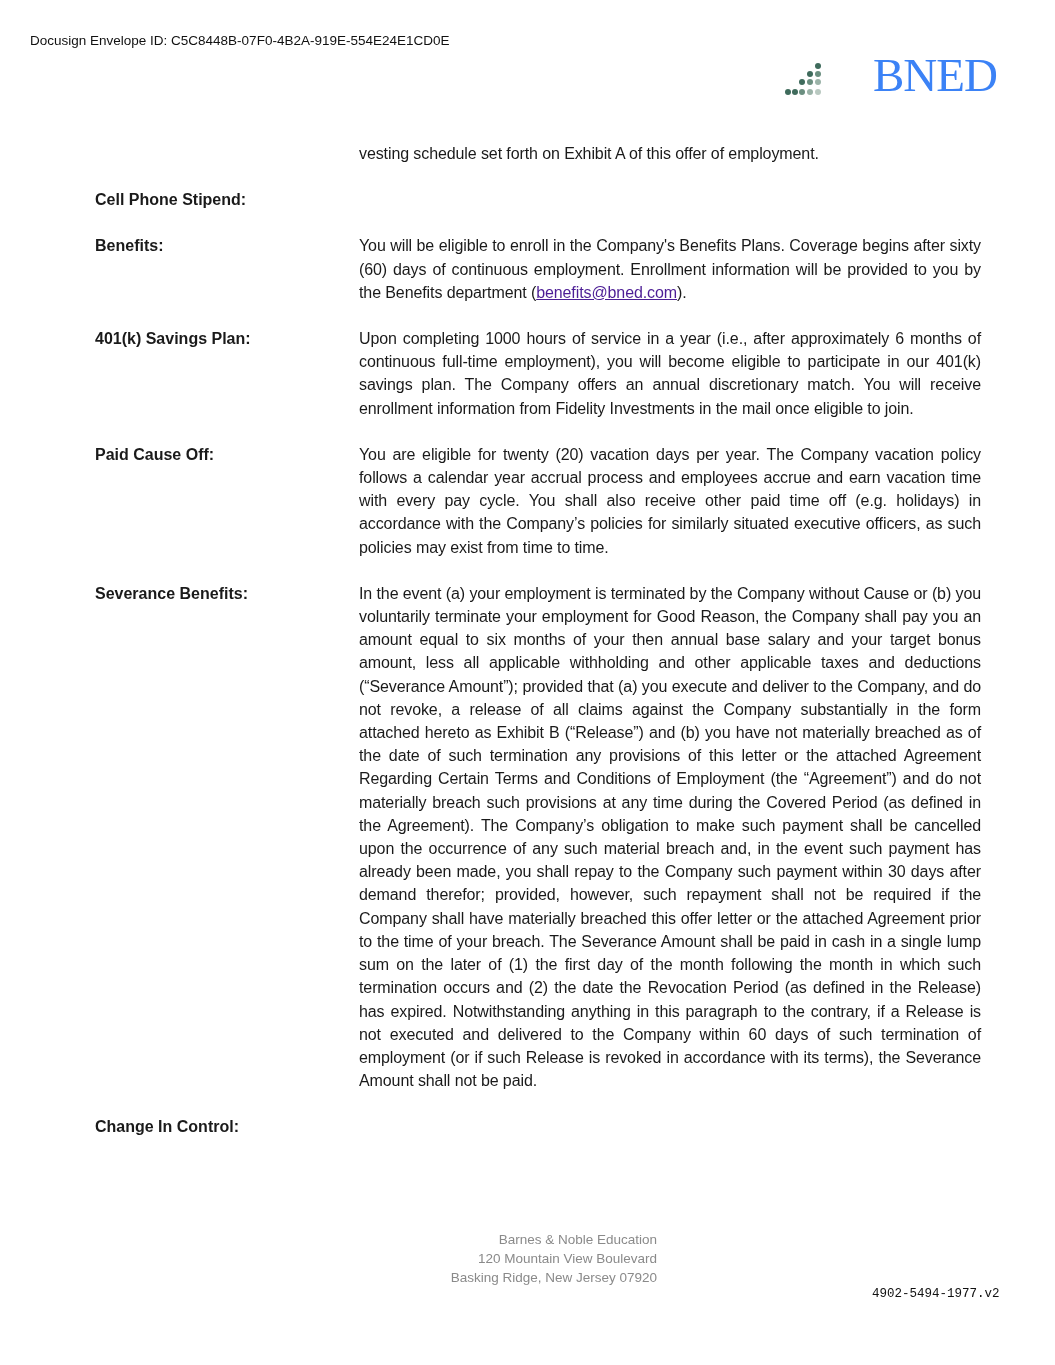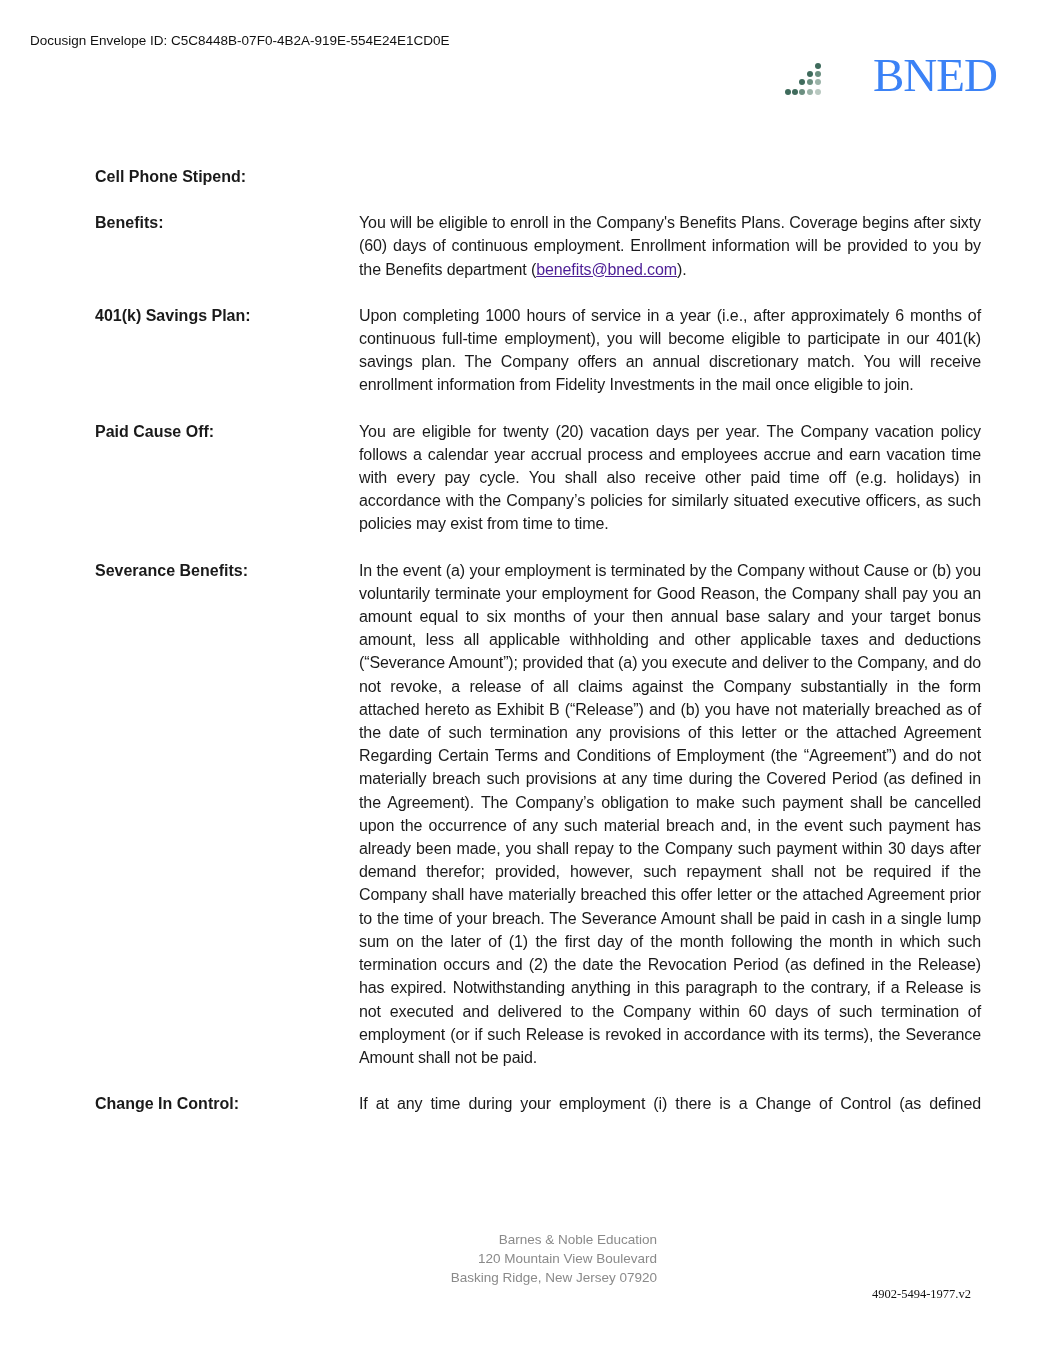--- a/index.html
+++ b/index.html
@@ -8,21 +8,21 @@
   .logo { position: absolute; left: 784px; top: 58px; width: 190px; height: 44px; }
   .logo-dots { position: absolute; left: 0; top: 2px; width: 40px; height: 40px; }
   .logo-text { position: absolute; left: 42px; top: -6px; font-family: "Liberation Serif", serif; font-size: 47px; color: #3b82f6; letter-spacing: -1px; line-height: 1; margin-left: 47px; }
   .content { position: absolute; left: 75px; top: 142px; width: 906px; font-family: "DejaVu Sans", sans-serif; font-size: 15.2px; line-height: 23.2px; }
   .row { display: flex; margin-bottom: 23px; }
   .label { width: 264px; flex: 0 0 264px; font-weight: bold; font-family: "Liberation Sans", sans-serif; font-size: 16px; margin-left: 20px; }
   .text { flex: 1; text-align: justify; font-family: "Liberation Sans", sans-serif; font-size: 16px; letter-spacing: -0.1px; }
   .text a { color: #4c1d95; text-decoration: underline; }
   .footer { position: absolute; left: 0; width: 1055px; top: 1230px; text-align: center; font-family: "Liberation Sans", sans-serif; font-size: 13.5px; line-height: 19px; color: #8a8a8a; }
   .footer .inner { position: absolute; left: 443px; width: 214px; text-align: right; }
-  .docnum { position: absolute; left: 872px; top: 1287px; font-family: Liberation Serif, serif; font-size: 12.5px; color: #111; }
+  .docnum { position: absolute; left: 872px; top: 1287px; font-family: Liberation Mono, monospace; font-size: 12.5px; color: #111; }
 </style>
 </head>
 <body>
 
 <div class="envelope">Docusign Envelope ID: C5C8448B-07F0-4B2A-919E-554E24E1CD0E</div>
 
 <div class="logo">
   <svg class="logo-dots" viewBox="0 0 40 40">
     <g fill="#3f6b5c">
       <circle cx="34" cy="6" r="3"></circle>
@@ -37,20 +37,21 @@
         <circle cx="26" cy="32" r="3" fill="#9bb3a8"></circle>
         <circle cx="34" cy="32" r="3" fill="#b9c9c1"></circle>
     </g>
   </svg>
   <span class="logo-text">BNED</span>
 </div>
 
 <div class="content">
   <div class="row">
     <div class="label"></div>
+    <div class="text">vesting schedule set forth on Exhibit A of this offer of employment.</div>
   </div>
 
   <div class="row">
     <div class="label">Cell Phone Stipend:</div>
   </div>
 
   <div class="row">
     <div class="label">Benefits:</div>
     <div class="text"><span>You will be eligible to enroll in the Company's Benefits Plans. Coverage begins after sixty (60) days of continuous employment. Enrollment information will be provided to you by the Benefits department (</span><a>benefits@bned.com</a><span>).</span></div>
   </div>
@@ -65,21 +66,20 @@
     <div class="text">You are eligible for twenty (20) vacation days per year.  The Company vacation policy follows a calendar year accrual process and employees accrue and earn vacation time with every pay cycle.  You shall also receive other paid time off (e.g. holidays) in accordance with the Company’s policies for similarly situated executive officers, as such policies may exist from time to time.</div>
   </div>
 
   <div class="row">
     <div class="label">Severance Benefits:</div>
     <div class="text">In the event (a) your employment is terminated by the Company without Cause or (b) you voluntarily terminate your employment for Good Reason,  the Company shall pay you an amount equal to six months of your then annual base salary and your target bonus amount, less all applicable withholding and other applicable taxes and deductions (“Severance Amount”); provided that (a) you execute and deliver to the Company, and do not revoke, a release of all claims against the Company substantially in the form attached hereto as Exhibit B (“Release”) and (b) you have not materially breached as of the date of such termination any provisions of this letter or the attached Agreement Regarding Certain Terms and Conditions of Employment (the “Agreement”) and do not materially breach such provisions at any time during the Covered Period (as defined in the Agreement). The Company’s obligation to make such payment shall be cancelled upon the occurrence of any such material breach and, in the event such payment has already been made, you shall repay to the Company such payment within 30 days after demand therefor; provided, however, such repayment shall not be required if the Company shall have materially breached this offer letter or the attached Agreement prior to the time of your breach.  The Severance Amount shall be paid in cash in a single lump sum on the later of (1) the first day of the month following the month in which such termination occurs and (2) the date the Revocation Period (as defined in the Release) has expired. Notwithstanding anything in this paragraph to the contrary, if a Release is not executed and delivered to the Company within 60 days of such termination of employment (or if such Release is revoked in accordance with its terms), the Severance Amount shall not be paid.</div>
   </div>
 
   <div class="row">
     <div class="label">Change In Control:</div>
-    <div class="text" style="text-align: justify; text-align-last: justify;">If at any time during your employment (i) there is a Change of Control (as defined</div>
   </div>
 </div>
 
 <div class="footer">
   <div class="inner">
     <div>Barnes &amp; Noble Education</div>
     <div>120 Mountain View Boulevard</div>
     <div>Basking Ridge, New Jersey 07920</div>
   </div>
 </div>

